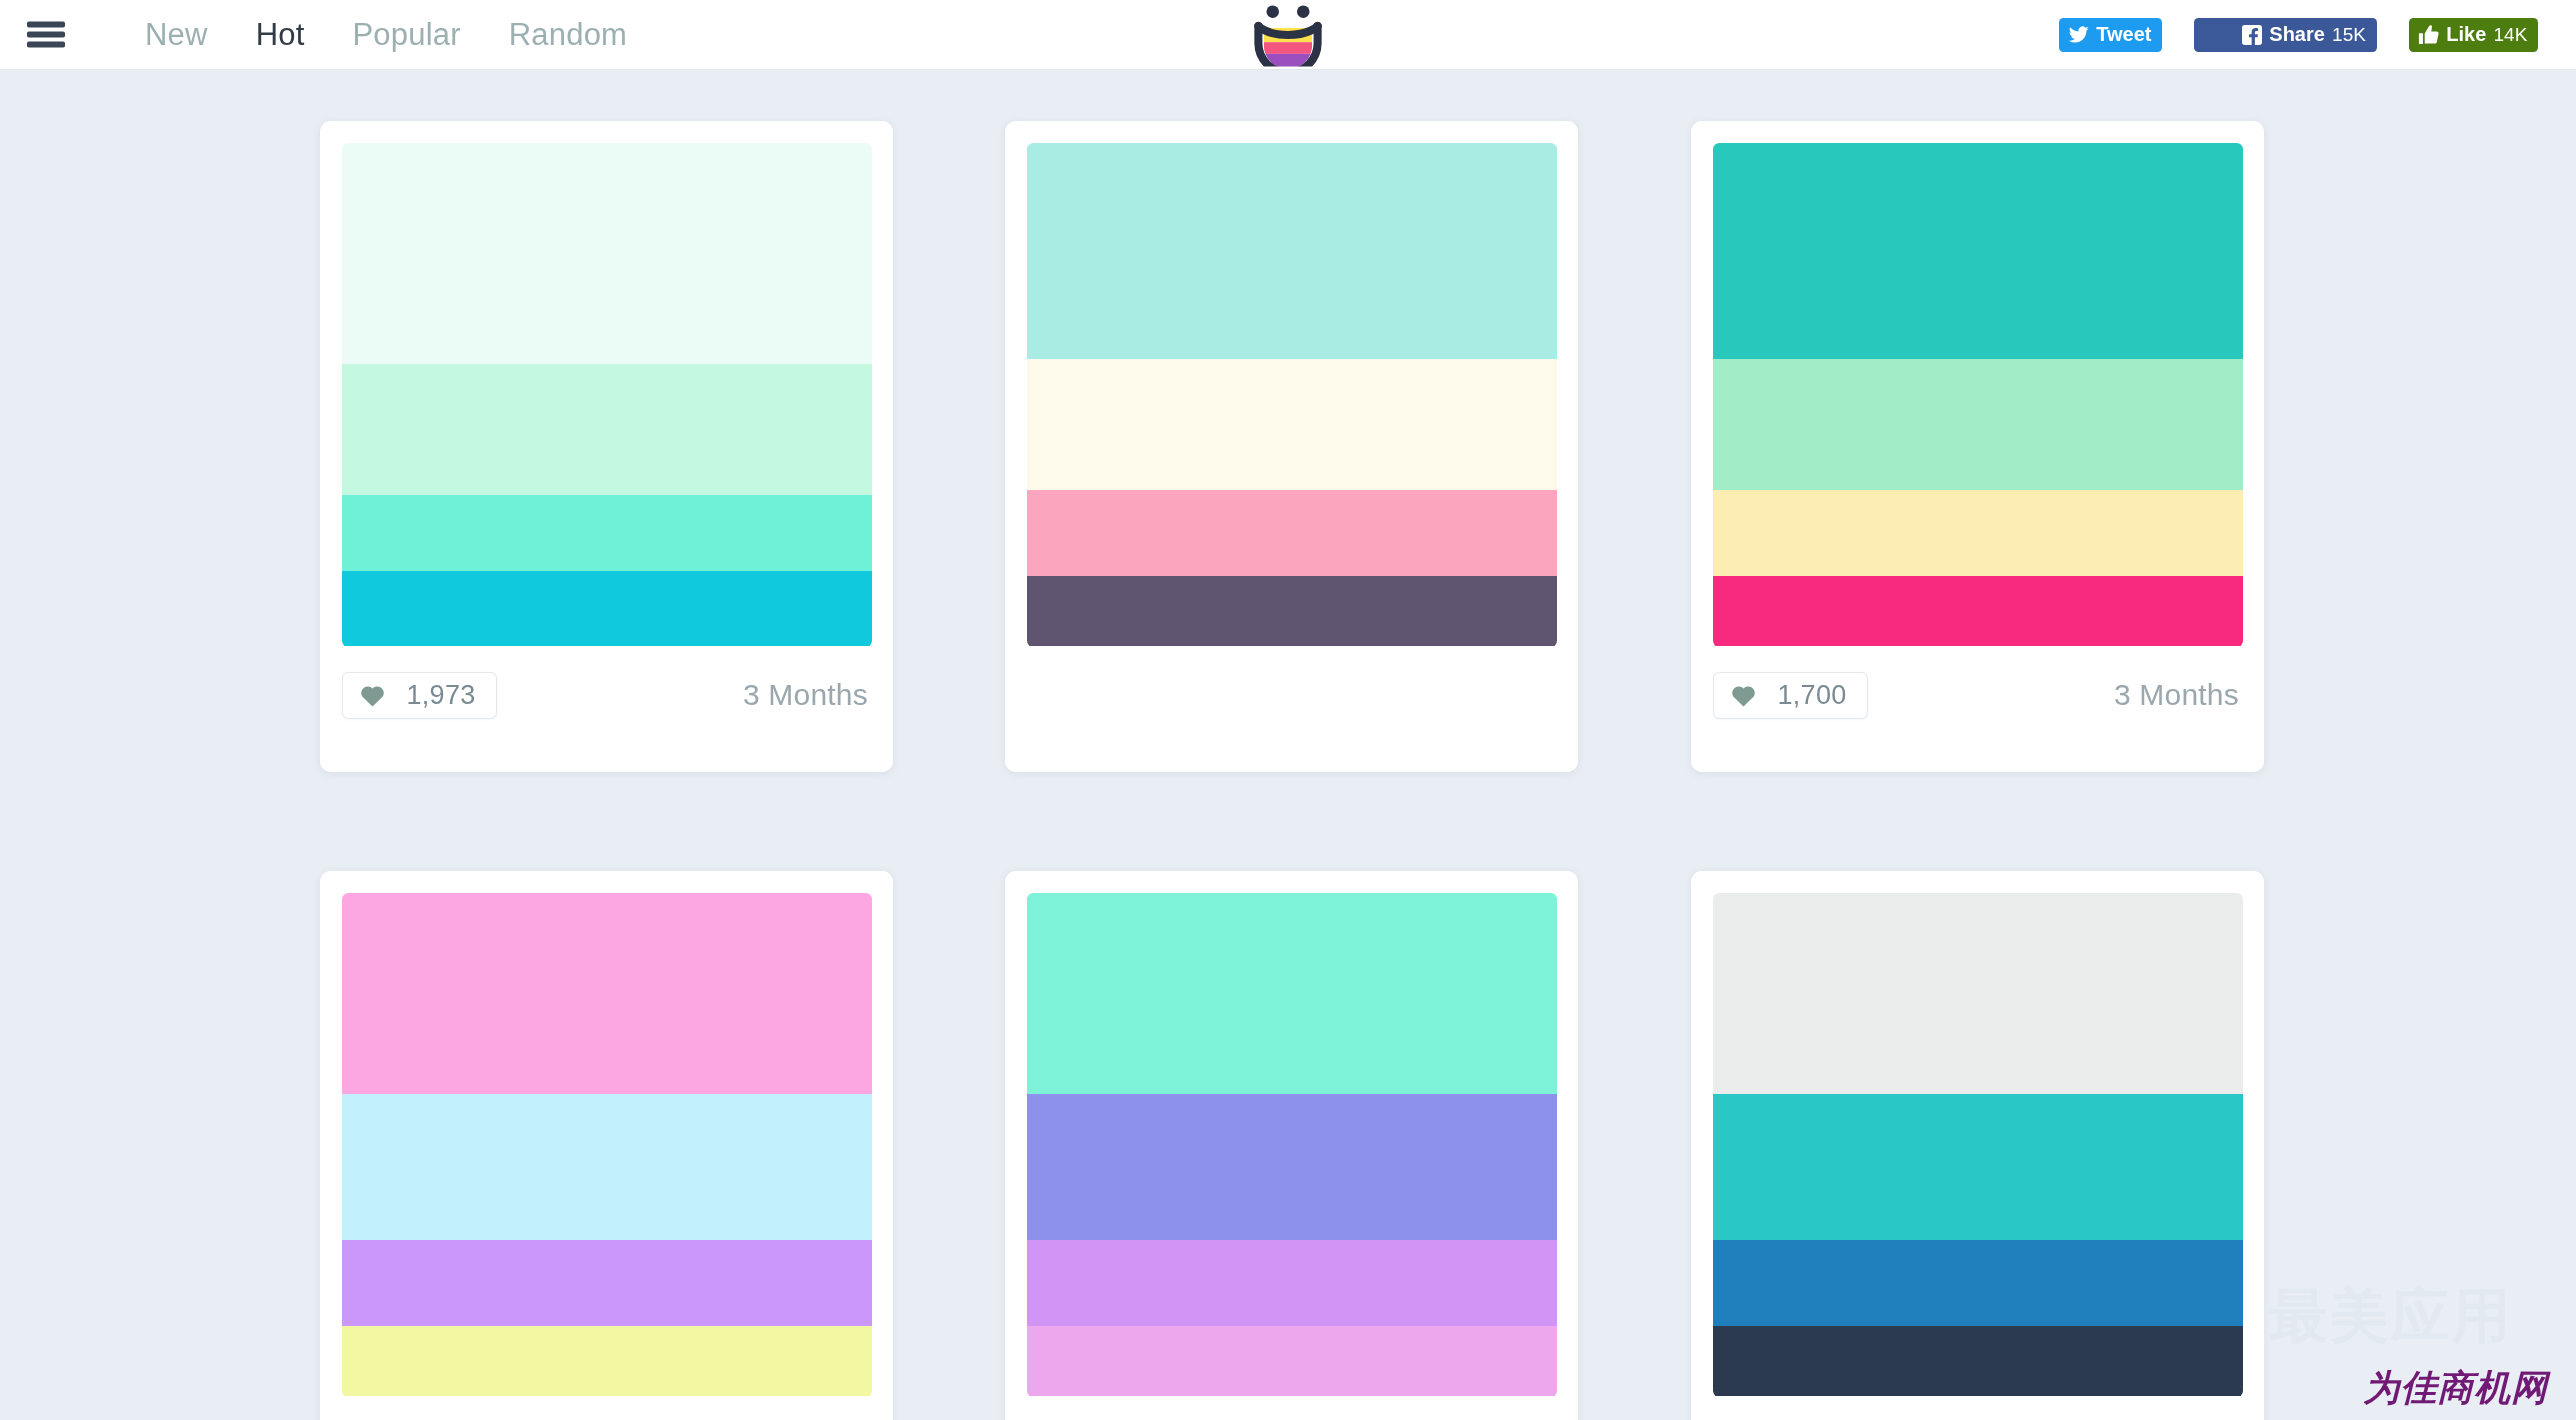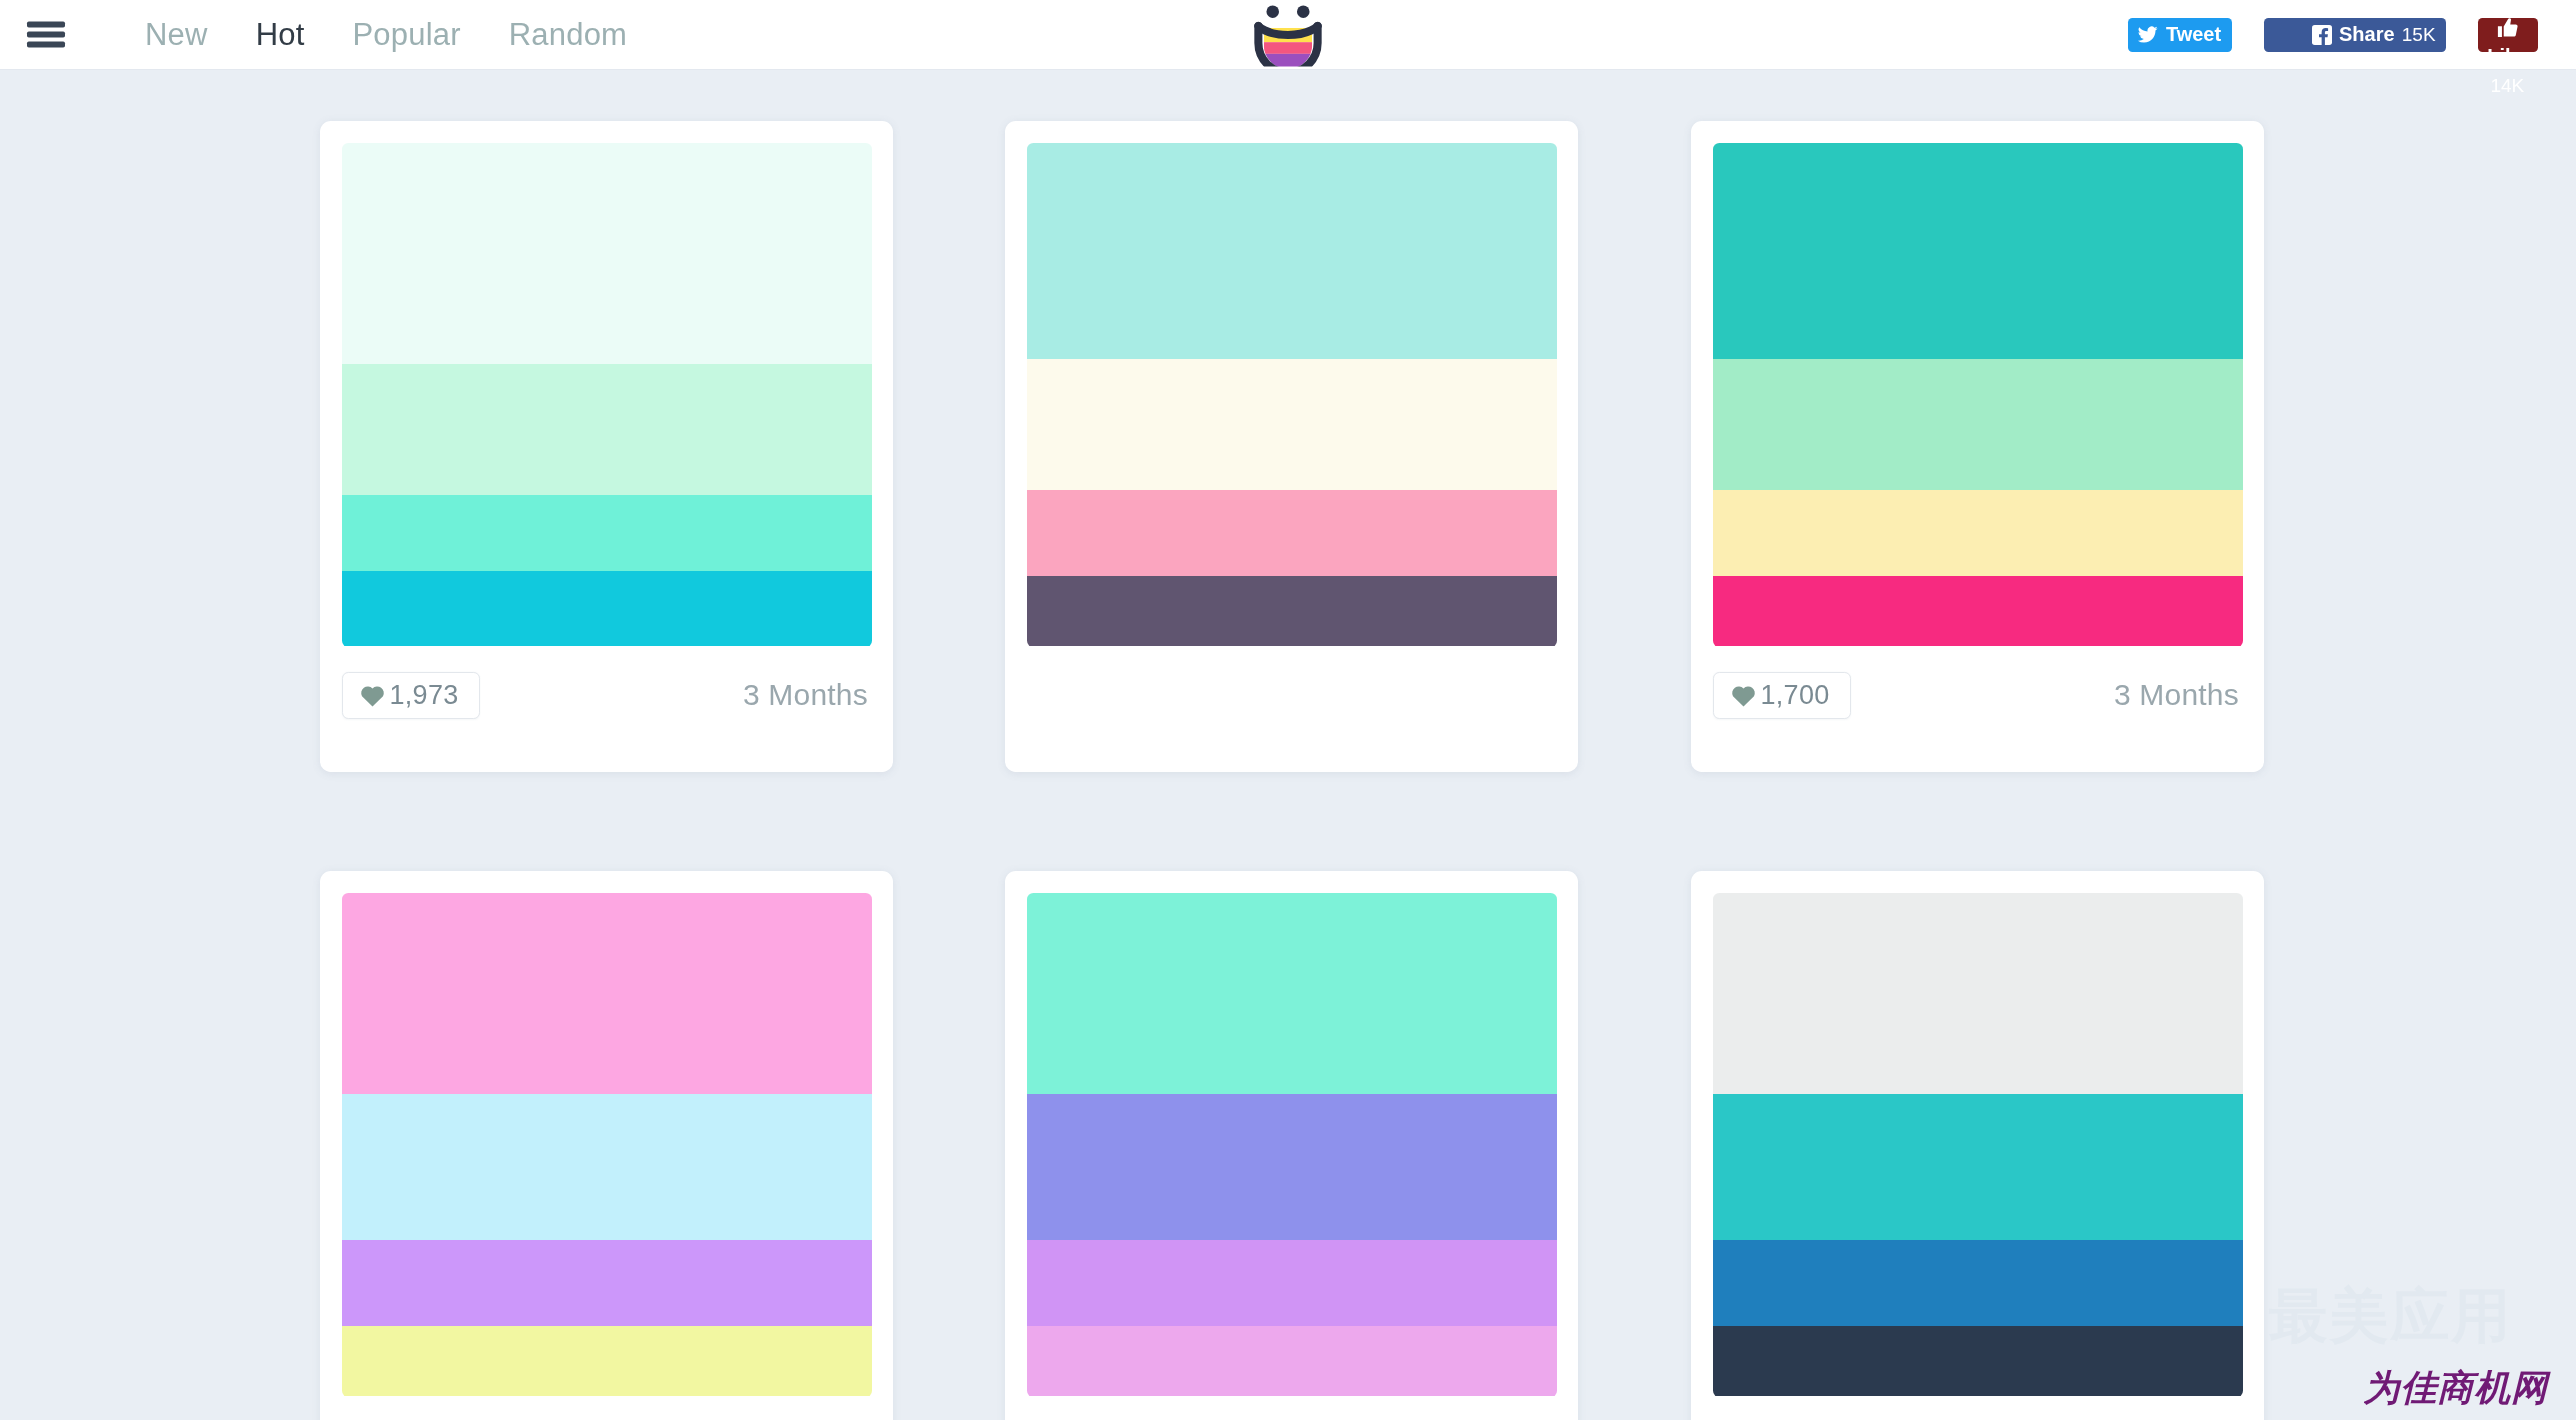--- a/index.html
+++ b/index.html
@@ -59,21 +59,21 @@
   .sbtn{
     height:34px; border-radius:4.5px;
     display:flex; align-items:center; gap:7.2px;
     padding:0 10.7px 0 9px;
     font-size:20px; font-weight:bold; color:#fff;
     cursor:pointer; white-space:nowrap;
   }
   .sbtn .cnt{ font-weight:normal; font-size:19px; }
   .sbtn.tweet{ background:#1d9bf0; }
   .sbtn.share{ background:#3b5998;padding-left:48px; }
-  .sbtn.like{ background:#7f1d1d;flex-direction:column; }
+  .sbtn.like{ background:#4d7c0f; }
   .sbtn svg{ display:block; flex:0 0 auto; }
 
   
   .grid{
     position:absolute; top:70px; left:0;
     width:2576px; height:1351px;
   }
   .card{
     position:absolute;
     width:573px;
@@ -93,21 +93,21 @@
     border-radius:6.3px; overflow:hidden;
     display:flex; flex-direction:column;
   }
   .band{ width:100%; }
 
   .cardfoot{
     height:97px;
     display:flex; align-items:center; justify-content:space-between;
   }
   .likebtn{
-    display:flex; align-items:center; gap:4px;
+    display:flex; align-items:center; gap:21px;
     height:47px; padding:0 20px 0 16px;
     border:0.9px solid #e3e7ec; border-radius:6.3px;
     background:#fff;
     box-shadow:0 0.9px 1.8px rgba(120,140,160,.07);
     cursor:pointer;
   }
   .likebtn .heart{ width:27px; height:24px; display:block; }
   .likebtn .lnum{
     font-size:27px; color:#7a8a92; letter-spacing:0.3px;
   }

